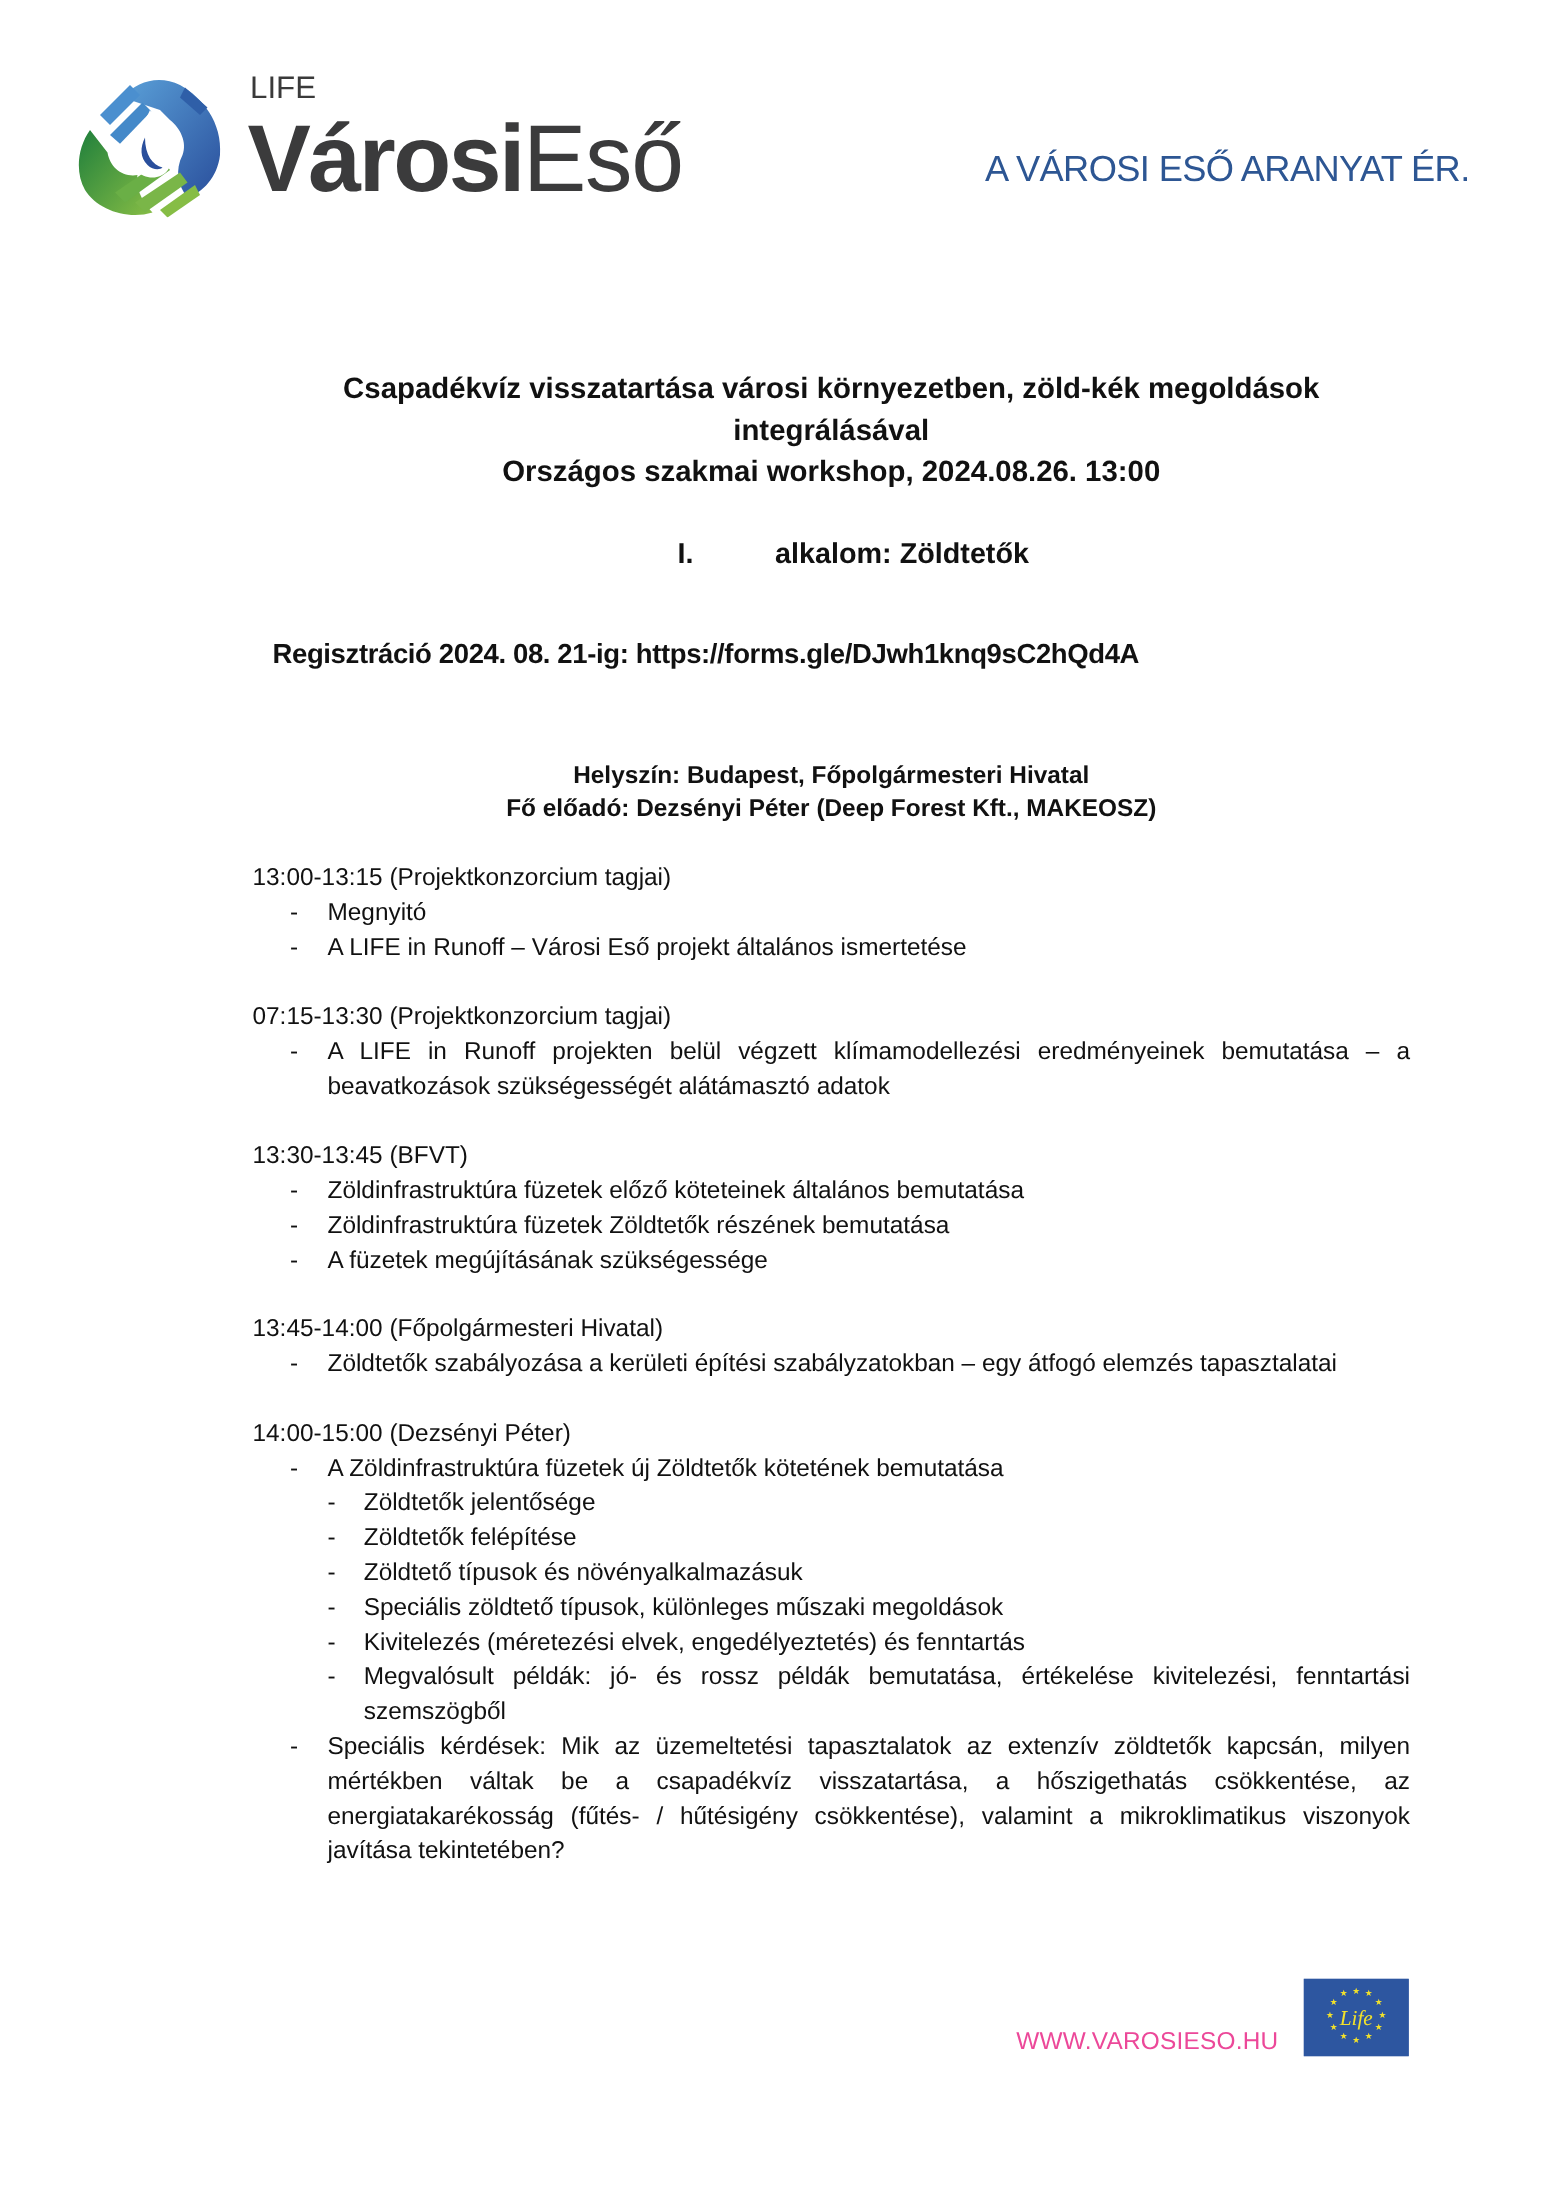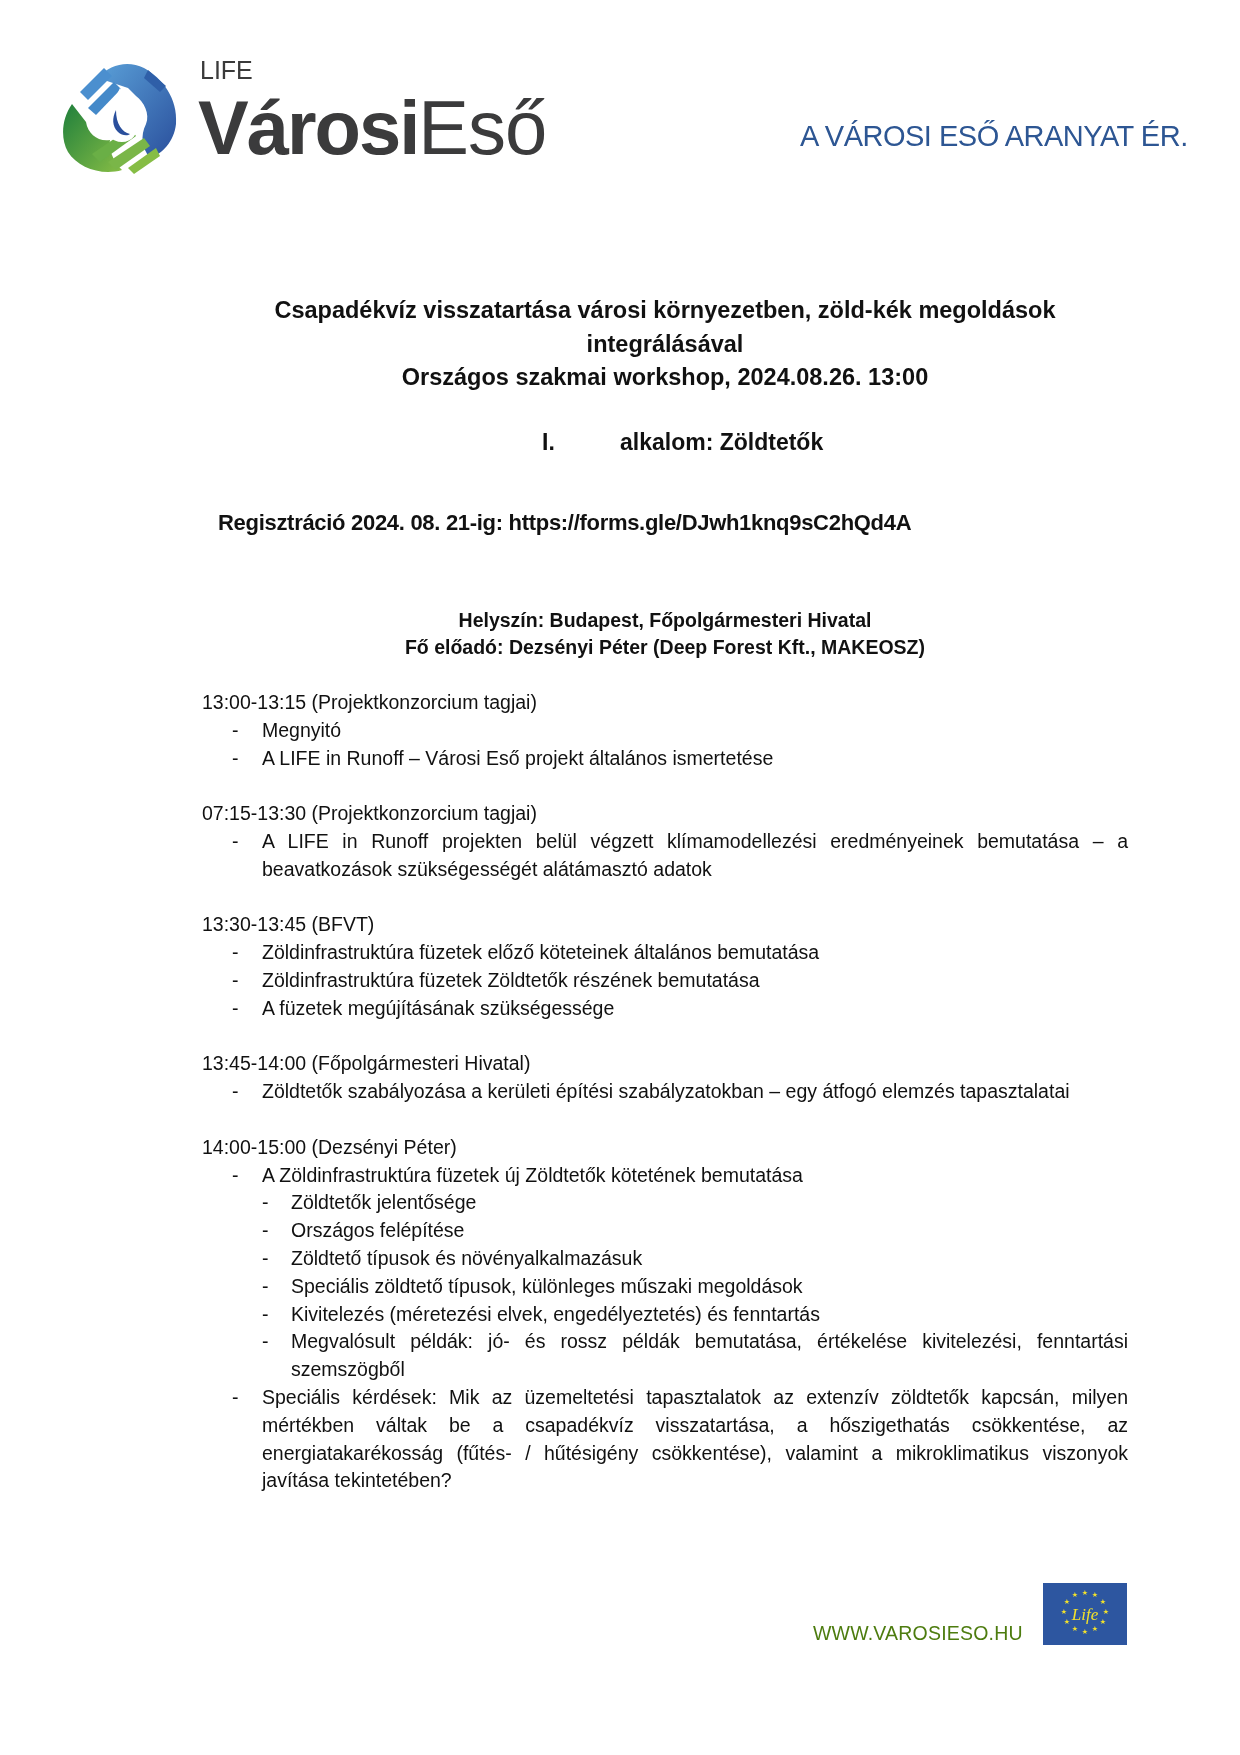--- a/index.html
+++ b/index.html
@@ -3,35 +3,35 @@
 <meta charset="utf-8">
 <style>
   html, body { margin:0; padding:0; background:#fff; }
   body { width:1240px; height:1755px; position:relative; overflow:hidden; font-family:"Liberation Sans", sans-serif; color:#111; }
   .abs { position:absolute; }
   .logo-mark { left:58px; top:58px; width:126px; height:116px; }
   .wm-life { left:200px; top:56px; font-size:25px; color:#3a3a3a; letter-spacing:0px; font-family:"Liberation Sans", sans-serif; }
   .wm-main { left:198px; top:76px; font-size:76px; color:#3b3b3c; line-height:80px; white-space:nowrap; letter-spacing:-2px;margin-top:12px; }
   .wm-main b { font-weight:900; letter-spacing:-2px; }
   .wm-main span.light { font-weight:normal; letter-spacing:-1px; }
-  .tagline { left:788px; top:120px; font-size:29px; color:#2d5693; white-space:nowrap; letter-spacing:-0.5px;margin-left:12px; }
+  .tagline { left:788px; top:120px; font-size:29px; color:#2d5693; white-space:nowrap; letter-spacing:-0.5px; }
   .title { left:0; width:1330px; text-align:center; font-weight:bold; font-size:23.5px; line-height:33.5px; top:294px; }
   .title div { white-space:nowrap; }
   .session { top:429px; left:542px; font-weight:bold; font-size:23px; white-space:nowrap; }
   .session .num { display:inline-block; width:78px; }
   .reg { left:218px; top:510px; font-weight:bold; font-size:22px; font-family:"Liberation Sans", sans-serif; white-space:nowrap; letter-spacing:-0.3px; }
   .venue { left:0; width:1330px; text-align:center; font-weight:bold; font-size:19.5px; line-height:27px; top:607px; }
   .agenda { left:202px; top:689px; width:926px; font-size:19.5px; line-height:27.8px; }
   .slot { margin-bottom:27.8px; }
   .slot-head { white-space:nowrap; }
   .item { position:relative; padding-left:60px; text-align:justify; }
   .item .dash { position:absolute; left:30px; top:0; }
   .sub { position:relative; padding-left:89px; text-align:justify; }
   .sub .dash { position:absolute; left:60px; top:0; }
-  .footer-url { left:813px; top:1622px; font-size:19.5px; color:#4d7c0f; letter-spacing:0.2px; white-space:nowrap; }
+  .footer-url { left:813px; top:1622px; font-size:19.5px; color:#ec4899; letter-spacing:0.2px; white-space:nowrap; }
   .eu-flag { left:1043px; top:1583px; width:84px; height:62px; background:#2d56a0; }
 </style>
 </head>
 <body>
 
 <div class="abs logo-mark">
   <svg width="126" height="116" viewBox="0 0 126 116">
     <defs>
       <linearGradient id="gB" x1="0" y1="0" x2="1" y2="1">
         <stop offset="0" stop-color="#5aa0d8"></stop>
@@ -103,21 +103,21 @@
 
   <div class="slot">
     <div class="slot-head">13:45-14:00 (Főpolgármesteri Hivatal)</div>
     <div class="item" style="white-space:nowrap;"><span class="dash">-</span><span>Zöldtetők szabályozása a kerületi építési szabályzatokban – egy átfogó elemzés tapasztalatai</span></div>
   </div>
 
   <div class="slot">
     <div class="slot-head">14:00-15:00 (Dezsényi Péter)</div>
     <div class="item"><span class="dash">-</span><span>A Zöldinfrastruktúra füzetek új Zöldtetők kötetének bemutatása</span></div>
     <div class="sub"><span class="dash">-</span><span>Zöldtetők jelentősége</span></div>
-    <div class="sub"><span class="dash">-</span><span>Országos felépítése</span></div>
+    <div class="sub"><span class="dash">-</span><span>Zöldtetők felépítése</span></div>
     <div class="sub"><span class="dash">-</span><span>Zöldtető típusok és növényalkalmazásuk</span></div>
     <div class="sub"><span class="dash">-</span><span>Speciális zöldtető típusok, különleges műszaki megoldások</span></div>
     <div class="sub"><span class="dash">-</span><span>Kivitelezés (méretezési elvek, engedélyeztetés) és fenntartás</span></div>
     <div class="sub"><span class="dash">-</span><span>Megvalósult példák: jó- és rossz példák bemutatása, értékelése kivitelezési, fenntartási szemszögből</span></div>
     <div class="item"><span class="dash">-</span><span>Speciális kérdések: Mik az üzemeltetési tapasztalatok az extenzív zöldtetők kapcsán, milyen mértékben váltak be a csapadékvíz visszatartása, a hőszigethatás csökkentése, az energiatakarékosság (fűtés- / hűtésigény csökkentése), valamint a mikroklimatikus viszonyok javítása tekintetében?</span></div>
   </div>
 
 </div>
 
 <div class="abs footer-url">WWW.VAROSIESO.HU</div>

